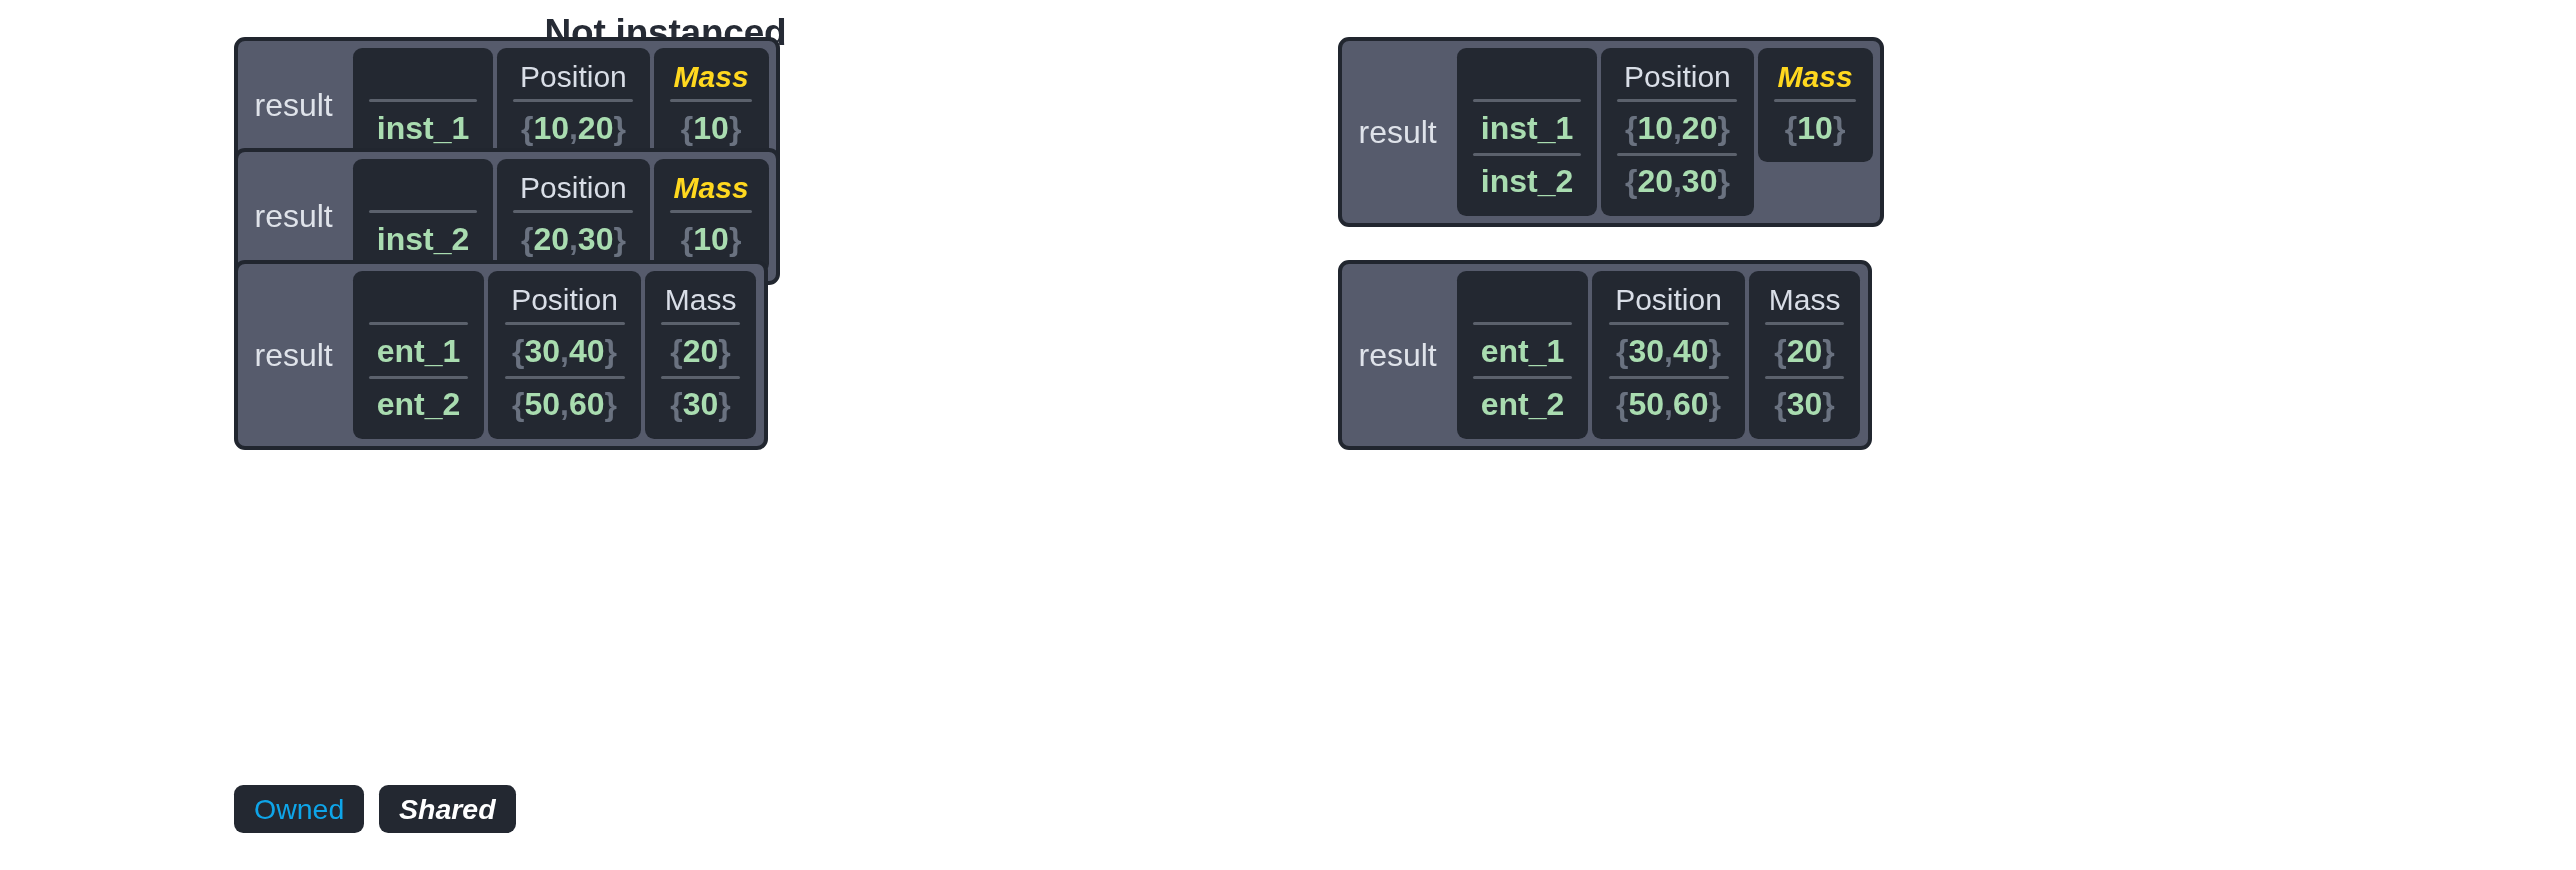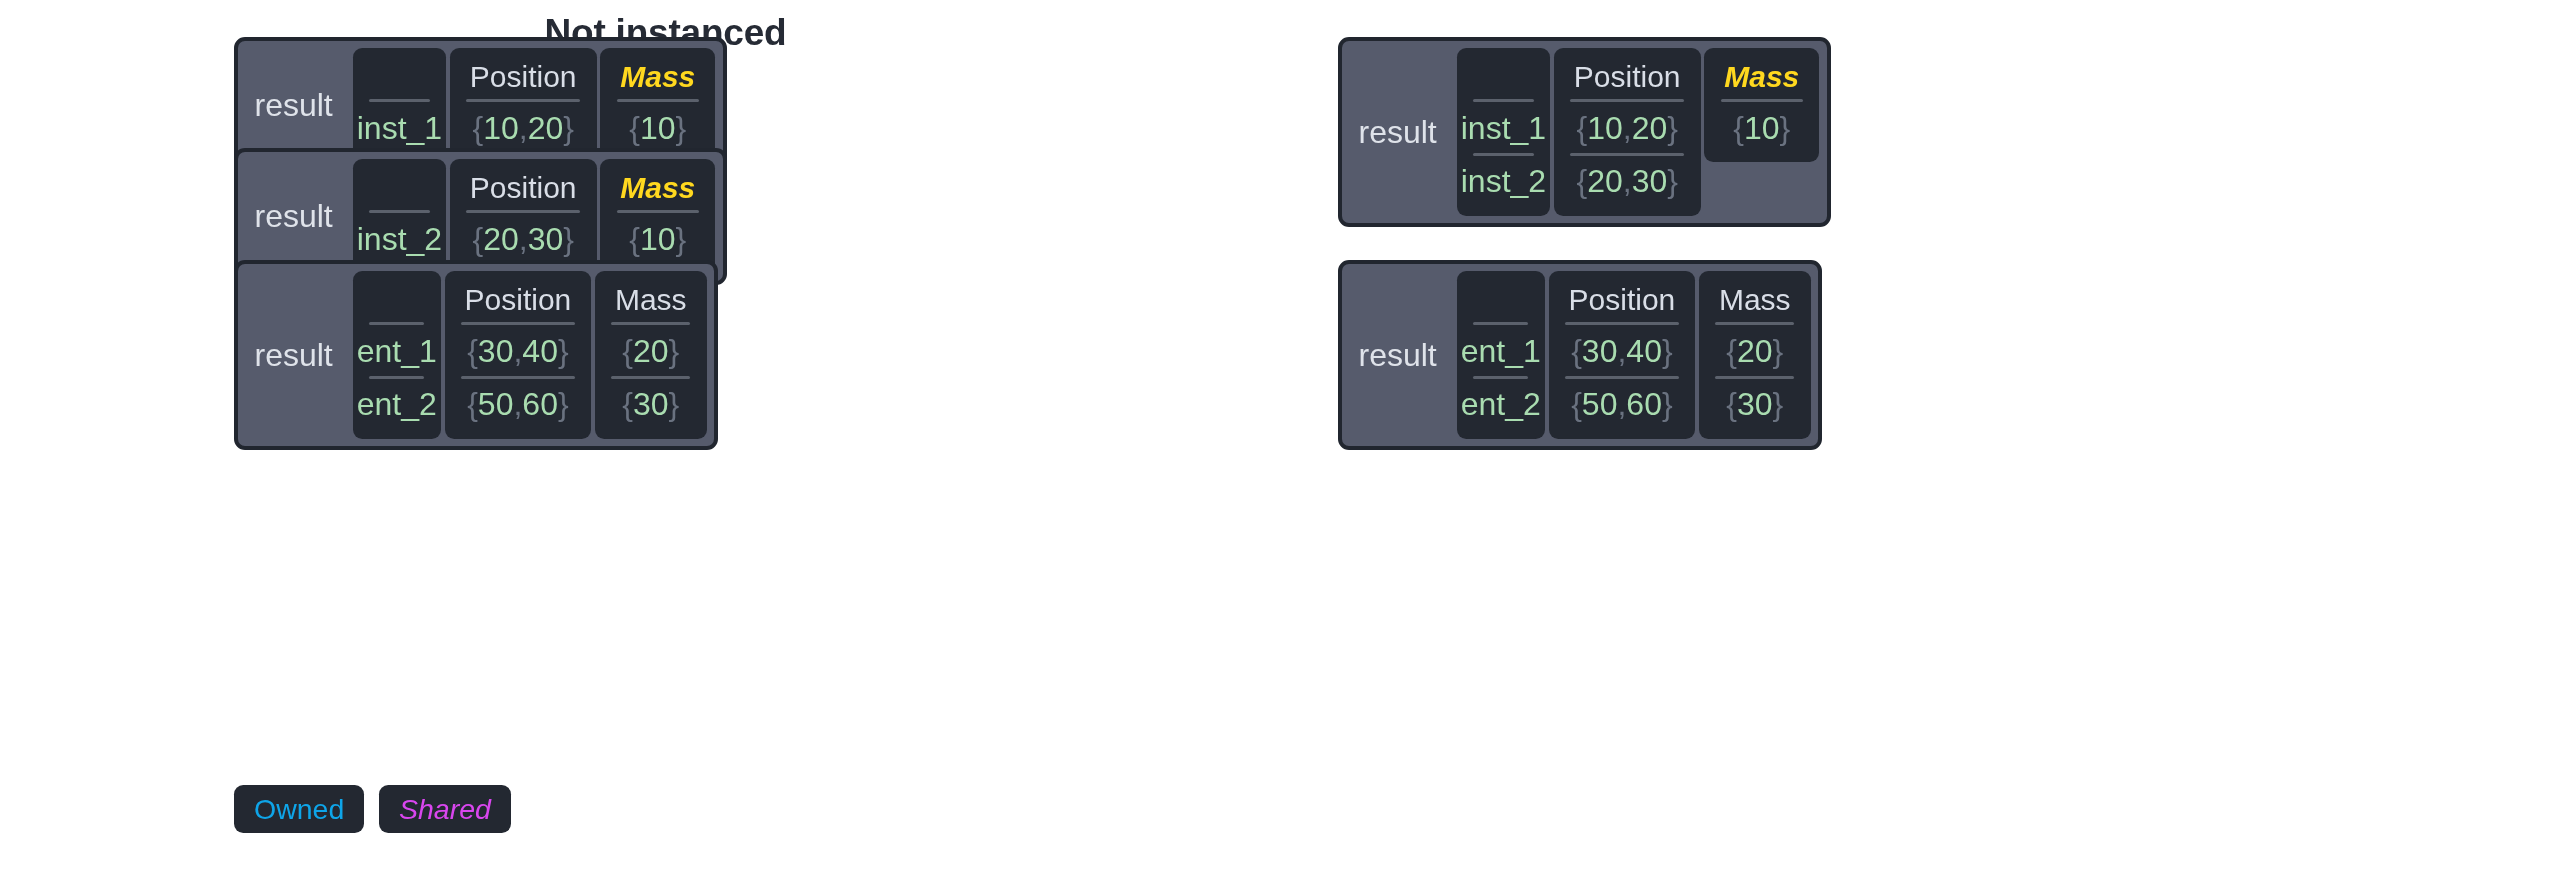--- a/index.html
+++ b/index.html
@@ -117,25 +117,26 @@
     background: #5b616c;
     margin: 0 16.5px;
     border-radius: 1.8px;
   }
 
   .cell {
     height: 51px;
     display: flex;
     align-items: center;
     justify-content: center;
-    padding: 0 4px;
+    padding: 0 24px;
     box-sizing: border-box;
     font-size: 32px;
     line-height: 1;
     white-space: nowrap;
+    font-weight: bold;
   }
   .cell .val   { color: #a9dcb0; }
   .cell .brace { color: #6a7280; }
   .cell .sep   { color: #6a7280; }
 
   
   .legend {
     position: absolute;
     left: 234px;
     top: 785px;
@@ -152,23 +153,23 @@
     display: flex;
     align-items: center;
     justify-content: center;
     font-size: 28.5px;
     line-height: 1;
     color: #0ea5e9;
     box-sizing: border-box;
     white-space: nowrap;
   }
   .chip.shared {
-    color: #d946ef;
+    color: #ffffff;
     font-style: italic;
-    font-weight: normal;
+    font-weight: bold;
   }
 
   
   .stack { position: absolute; }
 </style>
 </head>
 <body>
 
 <div class="board">
   <div id="panels-root">

